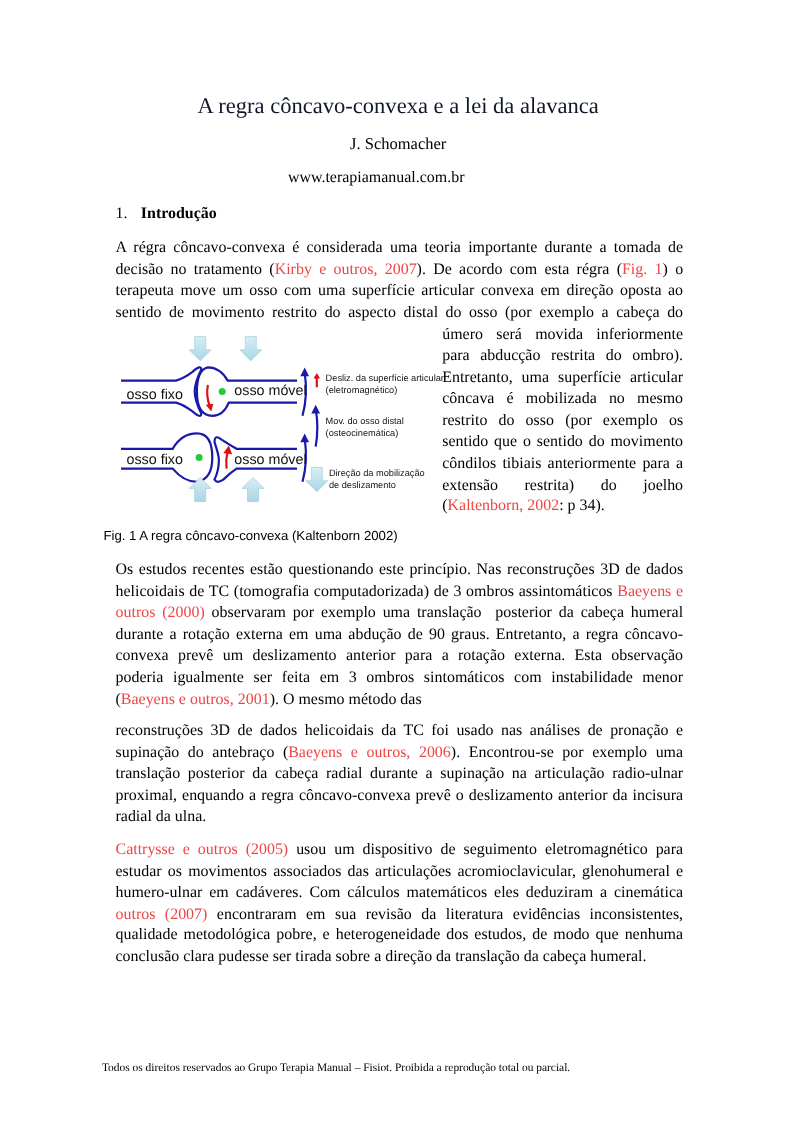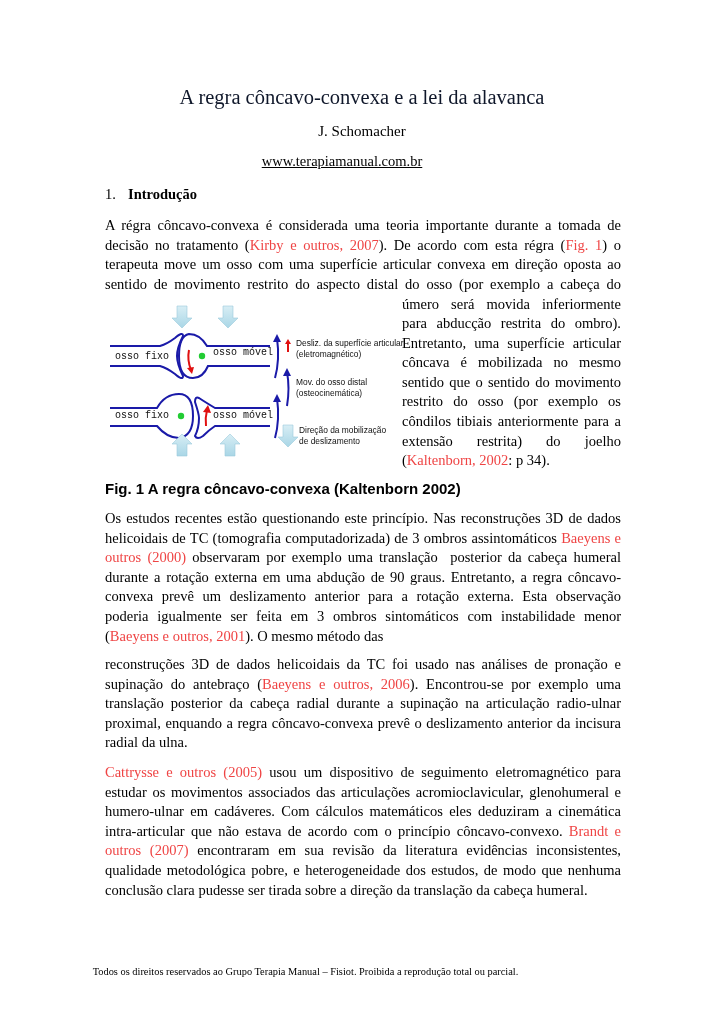--- a/index.html
+++ b/index.html
@@ -2,36 +2,36 @@
 <html><head>
 <meta charset="utf-8">
 <style>
   html, body { margin: 0; padding: 0; background: #ffffff; }
   body { width: 724px; height: 1024px; position: relative; overflow: hidden;
          font-family: "Liberation Serif", "DejaVu Serif", serif; color: #000; }
   .page { position: absolute; left: 0; top: 0; width: 724px; height: 1024px; }
   .title { position: absolute; top: 86px; left: 0; width: 724px; text-align: center;
            font-size: 20.5px; color: #0f172a; }
   .author { position: absolute; top: 123px; left: 0; width: 724px; text-align: center; font-size: 15px; }
-  .url { position: absolute; top: 153px; left: 0; width: 684px; text-align: center; font-size: 14.5px; text-decoration: underline; }
+  .url { position: absolute; top: 153px; left: 0; width: 684px; text-align: center; font-size: 14.5px; }
   .heading { position: absolute; top: 186px; left: 105px; font-size: 14.5px; }
   .heading .num { display: inline-block; width: 23px; }
   .heading .txt { font-weight: bold; }
   .para { position: absolute; left: 105px; width: 516px; font-size: 14.5px; line-height: 19.6px;
           text-align: justify; font-family: Liberation Serif, serif; }
   .para .ln { display: block; text-align: justify; text-align-last: justify; white-space: nowrap; }
   .para .ln.last { text-align-last: left; }
   .cite { color: #ef4444; }
   .wrap { position: absolute; left: 402px; width: 219px; font-size: 14.5px; line-height: 19.6px; }
   .wrap .ln { display: block; text-align: justify; text-align-last: justify; white-space: nowrap; }
   .wrap .ln.last { text-align-last: left; }
-  .caption { position: absolute; left: 105px; top: 480px; font-family: "Liberation Sans", "DejaVu Sans", sans-serif;
-             font-size: 15px; font-weight: bold; }
+  .caption { position: absolute; left: 94px; top: 480px; font-family: "Liberation Sans", "DejaVu Sans", sans-serif;
+             font-size: 12px; }
   .figure { position: absolute; left: 105px; top: 298px; width: 285px; height: 170px; }
-  .fig-label { position: absolute; font-family: Liberation Mono, monospace; font-size: 10px; color: #111; white-space: nowrap; }
+  .fig-label { position: absolute; font-family: Liberation Sans, sans-serif; font-size: 13px; color: #111; white-space: nowrap; }
   .legend-text { position: absolute; font-family: "Liberation Sans", "DejaVu Sans", sans-serif; font-size: 8.4px; line-height: 11px; color: #111; white-space: nowrap; }
   .footer { position: absolute; top: 966px; left: 0; width: 611px; text-align: center; font-size: 10.4px; }
 </style>
 </head>
 <body>
 
 <div class="page">
 
   <div class="title">A regra côncavo-convexa e a lei da alavanca</div>
   <div class="author">J. Schomacher</div>
@@ -46,22 +46,22 @@
     <span class="ln"><span>decisão no tratamento (</span><span class="cite">Kirby e outros, 2007</span><span>). De acordo com esta régra (</span><span class="cite">Fig. 1</span><span>) o</span></span>
     <span class="ln"><span>terapeuta move um osso com uma superfície articular convexa em direção oposta ao</span></span>
     <span class="ln"><span>sentido de movimento restrito do aspecto distal do osso (por exemplo a cabeça do</span></span>
   </div>
 
   <div class="wrap" style="top:294.5px;">
     <span class="ln">úmero será movida inferiormente</span>
     <span class="ln">para abducção restrita do ombro).</span>
     <span class="ln">Entretanto, uma superfície articular</span>
     <span class="ln">côncava é mobilizada no mesmo</span>
+    <span class="ln">restrito do osso (por exemplo os</span>
     <span class="ln">sentido que o sentido do movimento</span>
-    <span class="ln">restrito do osso (por exemplo os</span>
     <span class="ln">côndilos tibiais anteriormente para a</span>
     <span class="ln">extensão restrita) do joelho</span>
     <span class="ln last"><span>(</span><span class="cite">Kaltenborn, 2002</span><span>: p 34).</span></span>
   </div>
 
   <div class="figure">
     <svg width="285" height="170" viewBox="0 0 285 170">
       <defs>
         <linearGradient id="bluearrow" x1="0" y1="0" x2="0" y2="1">
           <stop offset="0" stop-color="#d8eef5"></stop>
@@ -166,20 +166,19 @@
     <span class="ln"><span>supinação do antebraço (</span><span class="cite">Baeyens e outros, 2006</span><span>). Encontrou-se por exemplo uma</span></span>
     <span class="ln">translação posterior da cabeça radial durante a supinação na articulação radio-ulnar</span>
     <span class="ln">proximal, enquando a regra côncavo-convexa prevê o deslizamento anterior da incisura</span>
     <span class="ln last">radial da ulna.</span>
   </div>
 
   <div class="para" style="top:763px;">
     <span class="ln"><span class="cite">Cattrysse e outros (2005)</span><span> usou um dispositivo de seguimento eletromagnético para</span></span>
     <span class="ln">estudar os movimentos associados das articulações acromioclavicular, glenohumeral e</span>
     <span class="ln">humero-ulnar em cadáveres. Com cálculos matemáticos eles deduziram a cinemática</span>
-    <span class="ln"><span style="white-space:pre;">intra-articular que não estava de acordo com o princípio côncavo-convexo. </span><span class="cite">Brandt e</span></span>
     <span class="ln"><span class="cite">outros (2007)</span><span> encontraram em sua revisão da literatura evidências inconsistentes,</span></span>
     <span class="ln">qualidade metodológica pobre, e heterogeneidade dos estudos, de modo que nenhuma</span>
     <span class="ln last">conclusão clara pudesse ser tirada sobre a direção da translação da cabeça humeral.</span>
   </div>
 
   <div class="footer">Todos os direitos reservados ao Grupo Terapia Manual – Fisiot. Proibida a reprodução total ou parcial.</div>
 </div>
 
 </body></html>

